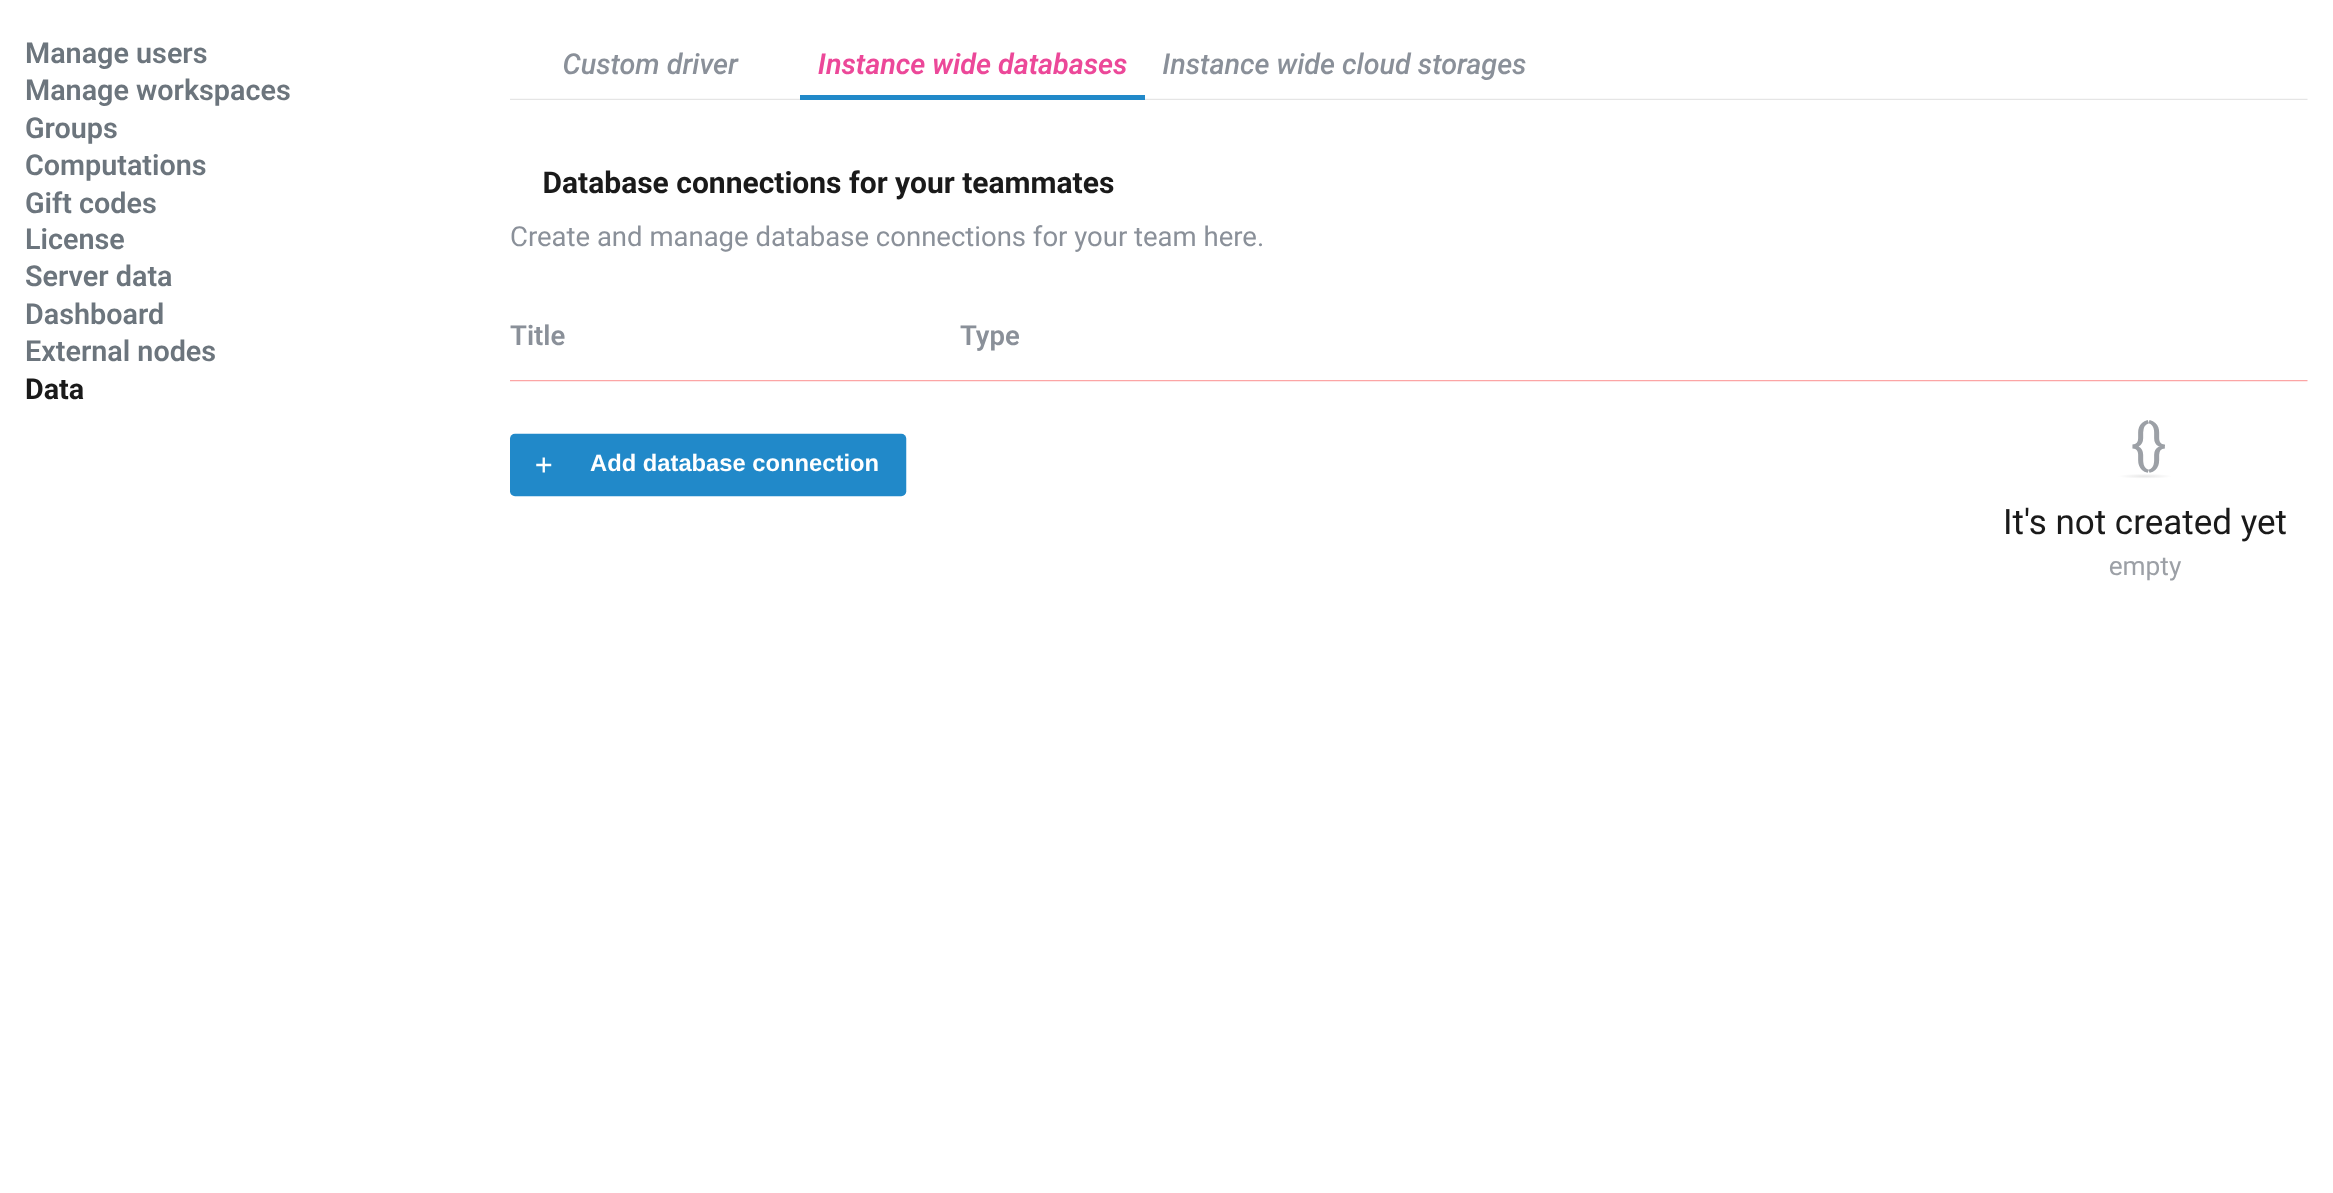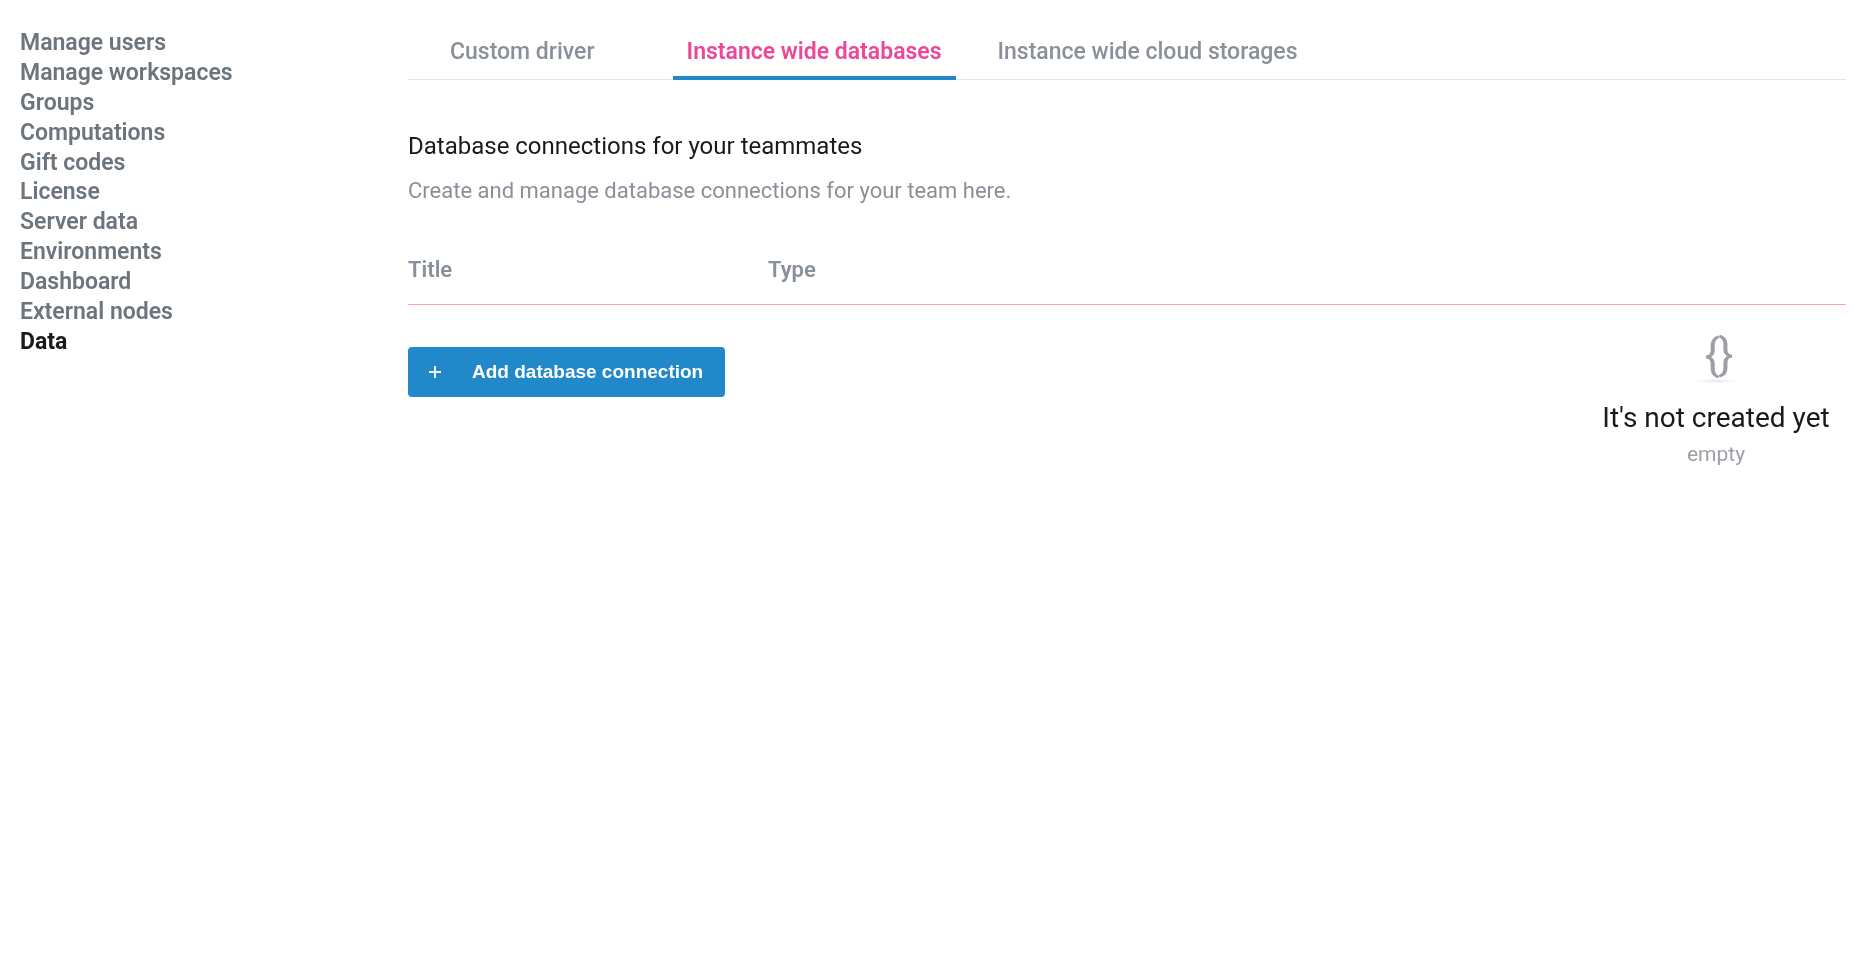--- a/index.html
+++ b/index.html
@@ -45,23 +45,24 @@
     .sidebar-item.active {
       color: #1a1a1a;
       font-weight: 700;
     }
     .main {
       flex: 1;
       min-width: 0;
     }
     .tabs {
       display: flex;
-      gap: 56px;
+      gap: 28px;
       border-bottom: 1px solid #e5e5e5;
       padding-left: 42px;
+      font-style: italic;
     }
     .tab {
       font-size: 23px;
       font-weight: 500;
       color: #8a9099;
       padding: 10px 0 14px 0;
       cursor: pointer;
       position: relative;
       white-space: nowrap;
     }
@@ -74,23 +75,24 @@
       content: '';
       position: absolute;
       left: -14px;
       right: -14px;
       bottom: -1px;
       height: 4px;
       background: #2189c9;
     }
     .section-title {
       font-size: 24px;
-      font-weight: 400;
+      font-weight: 700;
       color: #1a1a1a;
       margin-top: 52px;
+      margin-left: 26px;
     }
     .section-subtitle {
       font-size: 22px;
       font-weight: 400;
       color: #8a9099;
       margin-top: 18px;
     }
     .table-header {
       display: flex;
       margin-top: 54px;
@@ -192,21 +194,20 @@
   <div class="layout">
 
     <nav class="sidebar">
       <div class="sidebar-item">Manage users</div>
       <div class="sidebar-item">Manage workspaces</div>
       <div class="sidebar-item">Groups</div>
       <div class="sidebar-item">Computations</div>
       <div class="sidebar-item">Gift codes</div>
       <div class="sidebar-item">License</div>
       <div class="sidebar-item">Server data</div>
-      <div class="sidebar-item">Environments</div>
       <div class="sidebar-item">Dashboard</div>
       <div class="sidebar-item">External nodes</div>
       <div class="sidebar-item active">Data</div>
     </nav>
 
     <main class="main">
 
       <div class="tabs">
         <div class="tab">Custom driver</div>
         <div class="tab active">Instance wide databases</div>

